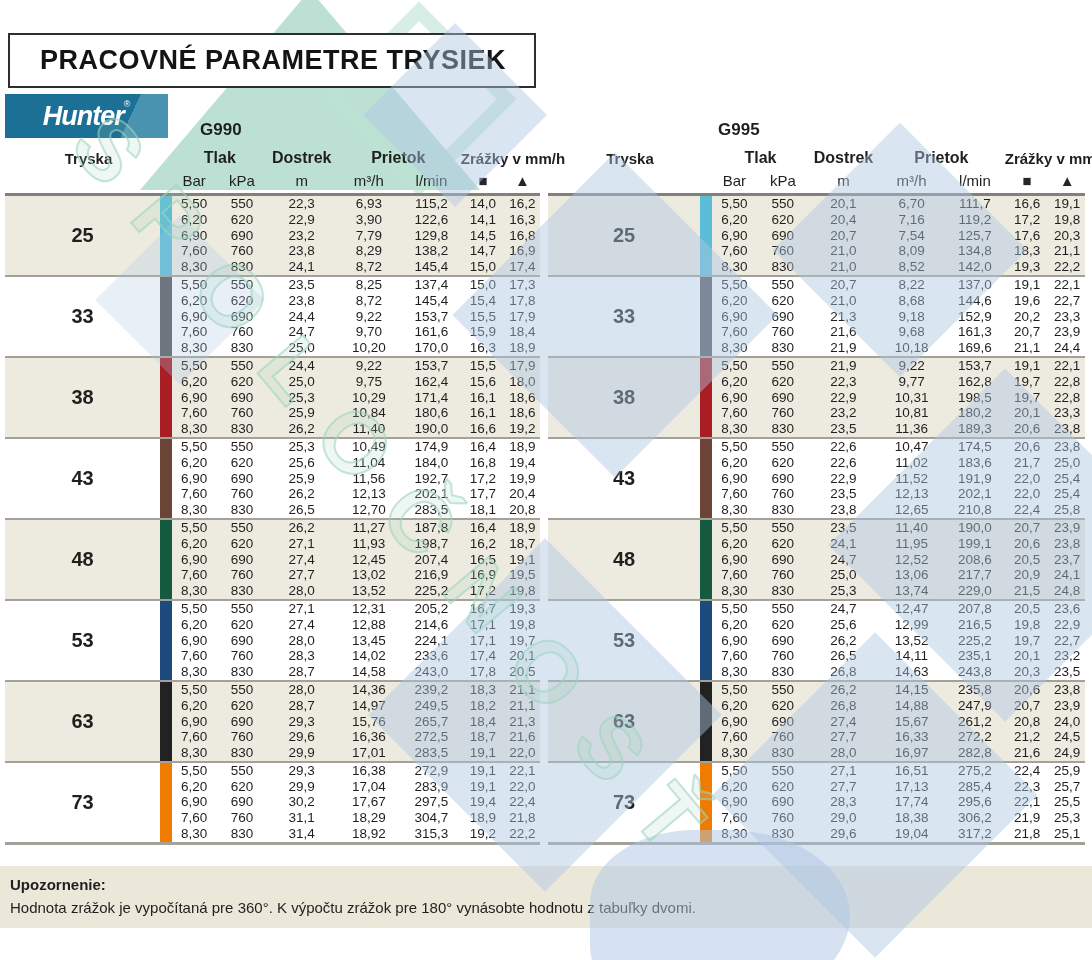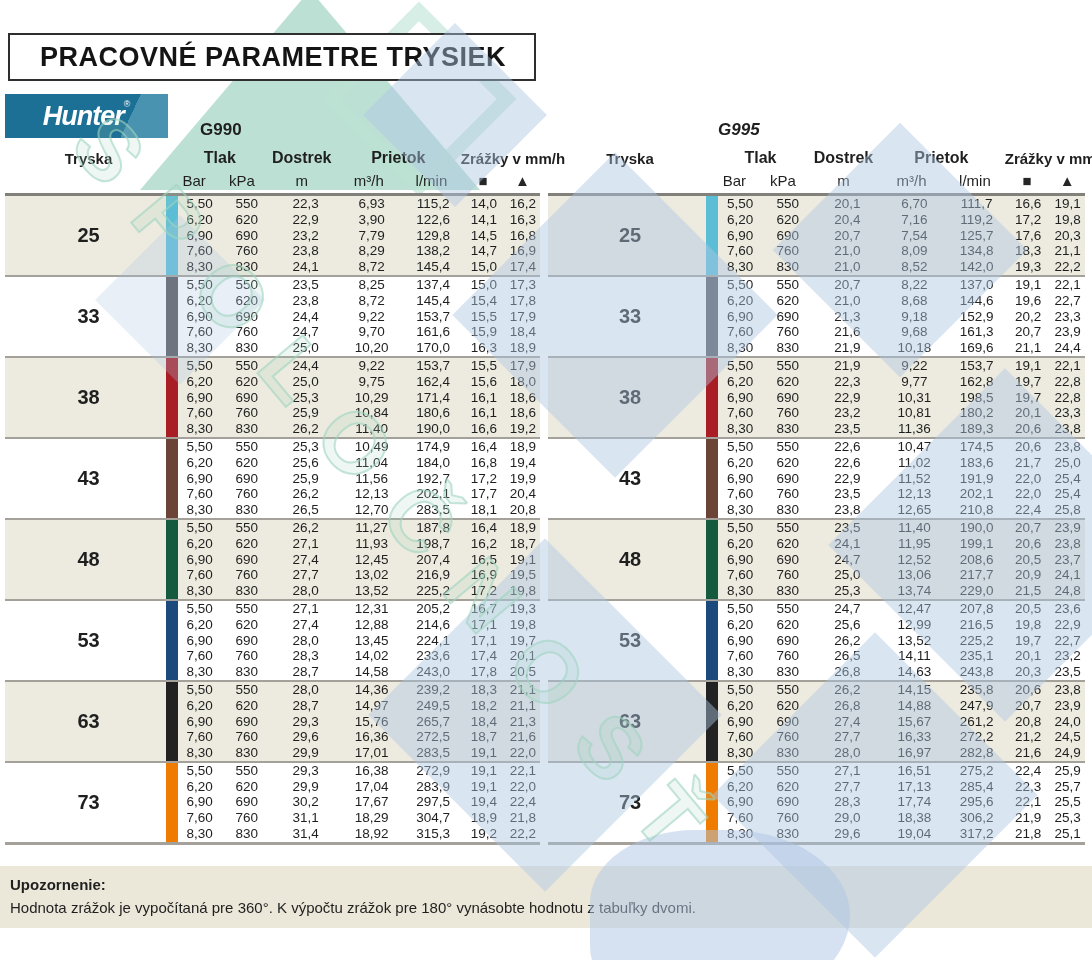--- a/index.html
+++ b/index.html
@@ -15,57 +15,57 @@
           border-bottom:200px solid rgba(167,214,199,0.75);}
   .wm-diamond{position:absolute;transform:rotate(45deg);background:rgba(173,198,227,0.45);}
   .wm-diamond.outline{background:transparent;border:14px solid rgba(186,226,211,0.6);}
   .wm-blob{position:absolute;background:rgba(173,198,227,0.5);border-radius:46% 54% 60% 40%;}
   .wm-letters{position:absolute;left:128px;top:96px;transform:rotate(50deg);
               transform-origin:0 0;font-size:86px;font-weight:bold;letter-spacing:36px;
               color:rgba(158,211,191,0.18);-webkit-text-stroke:2px rgba(158,211,191,0.6);
               white-space:nowrap;}
 
   
-  .title-box{position:absolute;left:8px;top:33px;width:528px;height:48px;background:#ffffff;
+  .title-box{position:absolute;left:8px;top:33px;width:528px;height:55px;background:#ffffff;
              border:2px solid #2e2e2e;display:flex;align-items:center;z-index:4;box-sizing:border-box;}
   .title-box h1{margin:0 0 0 30px;font-size:27px;font-weight:bold;letter-spacing:0.5px;color:#141414;}
 
   .logo{position:absolute;left:5px;top:94px;width:163px;height:44px;z-index:4;
         background:linear-gradient(115deg,#1d7095 74%,#4a93b0 74%);
         display:flex;align-items:center;justify-content:center;}
   .logo .brand{color:#fff;font-size:27px;font-weight:bold;font-style:italic;letter-spacing:-1px;}
   .logo .reg{color:#fff;font-size:9px;align-self:flex-start;margin-top:5px;}
 
   
   #tables{position:absolute;top:120px;left:0;width:1092px;z-index:2;}
   .ntable{position:absolute;top:0;}
   .ntable.t0{left:5px;width:535px;}
   .ntable.t1{left:548px;width:537px;}
   .model{height:24px;font-size:17px;font-weight:bold;}
   .t0 .model{padding-left:195px;}
-  .t1 .model{padding-left:170px;font-style:italic;}
+  .t1 .model{padding-left:170px;}
   .hdr-row{display:flex;height:28px;align-items:center;}
   .hdr-tryska{text-align:center;font-weight:bold;font-size:15px;}
   .t0 .hdr-tryska,.t0 .sub-tryska{width:167px;}
   .t1 .hdr-tryska,.t1 .sub-tryska{width:164px;}
   .cols{flex:1;display:grid;grid-template-columns:12% 14% 18.5% 18% 16% 12% 9.5%;}
   .hdr-cols span{font-weight:bold;font-size:16px;text-align:center;white-space:nowrap;align-self:end;}
   .h-tlak{grid-column:1/3;}
   .h-dostrek{grid-column:3/4;}
   .h-prietok{grid-column:4/6;}
   .h-zrazky{grid-column:6/8;font-size:15px !important;}
   .sub-row{display:flex;height:21px;}
   .sub-cols span{font-size:15px;text-align:center;white-space:nowrap;}
   .sub-cols .glyph{font-size:15px;color:#262626;}
 
   .group{display:flex;border-top:2px solid #a3a199;}
   .group.first{border-top:3px solid #82807a;}
   .table-end{border-top:3px solid #a3a199;}
   .g-tryska{display:flex;align-items:center;justify-content:center;
-            font-weight:bold;font-size:20px;padding-left:6px;}
+            font-weight:bold;font-size:20px;}
   .t0 .g-tryska{width:155px;}
   .t1 .g-tryska{width:152px;}
   .g-stripe{width:12px;}
   .g-rows{flex:1;display:flex;flex-direction:column;}
   .row{display:grid;grid-template-columns:12% 14% 18.5% 18% 16% 12% 9.5%;
        height:15.8px;font-size:13.5px;line-height:15.8px;}
   .row span{text-align:center;white-space:nowrap;}
   .bg-beige{background:#edebdf;}
   .bg-white{background:#ffffff;}
 

